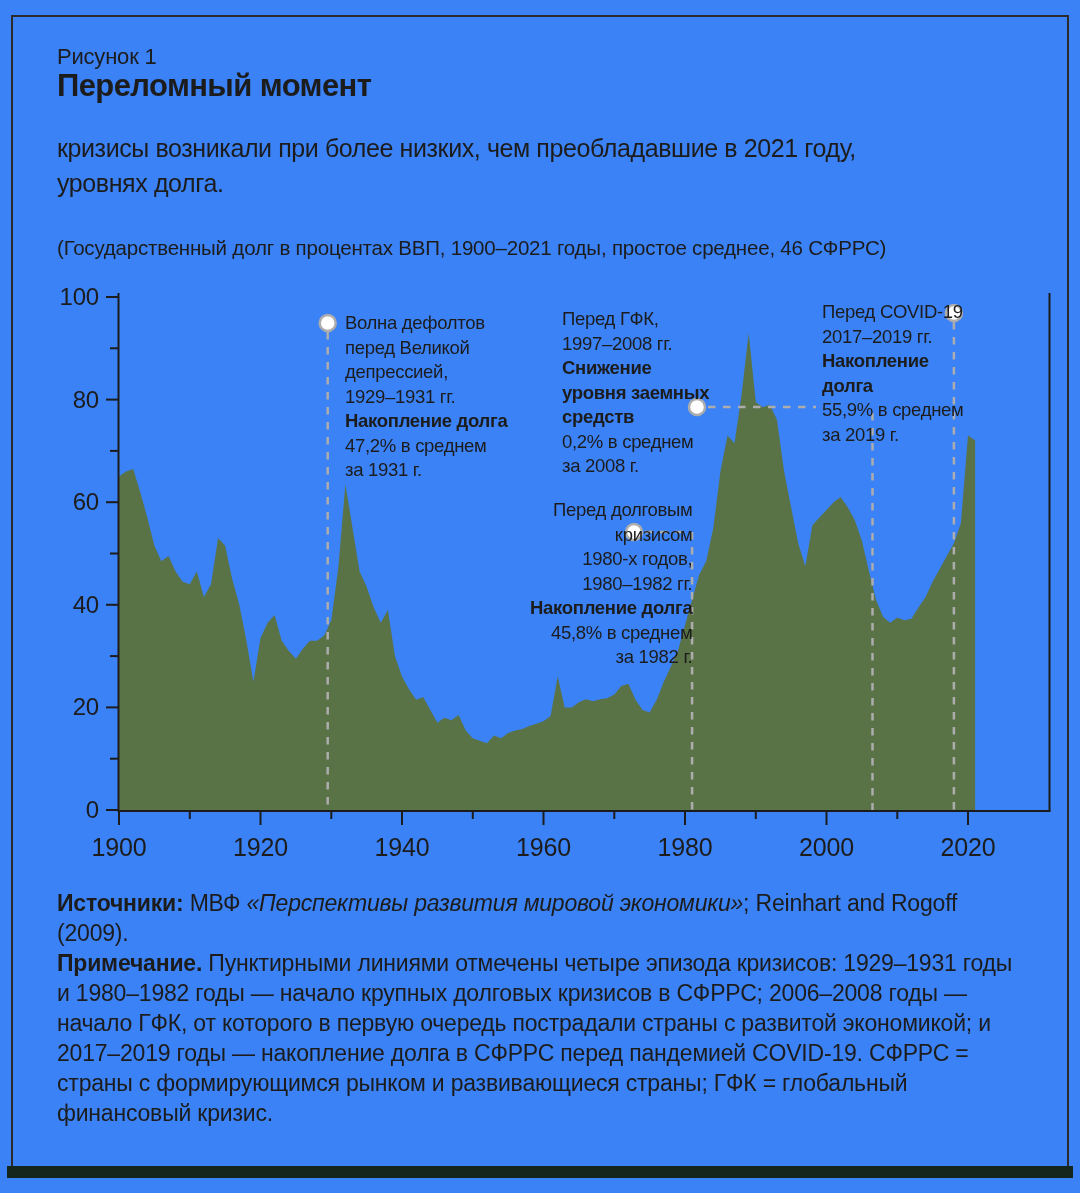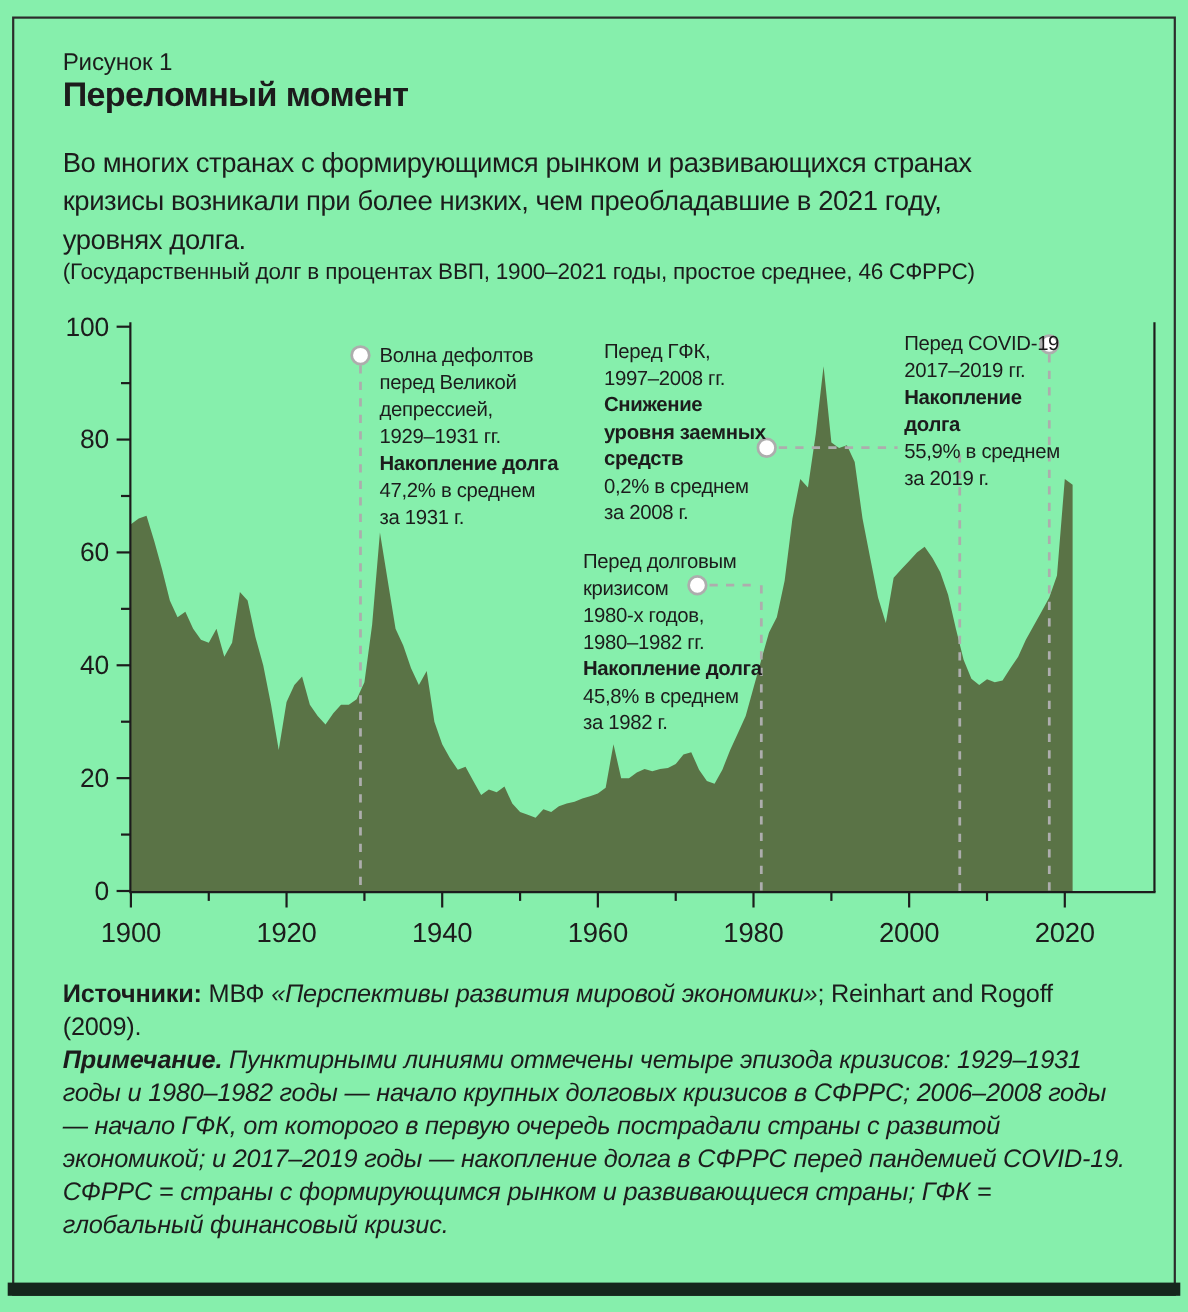--- a/index.html
+++ b/index.html
@@ -1,45 +1,44 @@
 <!DOCTYPE html>
 <html><head>
 <meta charset="utf-8">
 <style>
   html,body{margin:0;padding:0;background:#ffffff;}
   .page{
-    position:relative;width:1080px;height:1193px;background:#86efac;
+    position:relative;width:1080px;height:1193px;background:#3b82f6;
     font-family:"Liberation Sans",sans-serif;color:#1c1c1c;overflow:hidden;
     letter-spacing:-0.2px;
   }
   .frame{position:absolute;left:11px;top:15px;width:1054px;height:1159px;border:2px solid #2b2b2b;}
   .bottom-bar{position:absolute;left:7px;top:1166px;width:1066px;height:12px;background:#15261d;}
   .fig-label{position:absolute;left:57px;top:44px;font-size:22px;}
   .title{position:absolute;left:57px;top:68px;font-size:31px;font-weight:bold;letter-spacing:-0.6px;}
   .subtitle{position:absolute;left:57px;top:131px;font-size:25px;line-height:35px;letter-spacing:-0.4px;width:980px;}
   .unit-note{position:absolute;left:57px;top:236px;font-size:20.5px;}
   .chart-svg{position:absolute;left:0;top:0;width:1080px;height:1193px;}
   .ann{position:absolute;font-size:18.5px;line-height:24.5px;letter-spacing:-0.3px;white-space:nowrap;}
   .ann .b{font-weight:bold;}
   .footer{position:absolute;left:57px;top:888px;width:966px;font-size:23px;line-height:30px;letter-spacing:-0.2px;}
   .footer .src{width:920px;margin:0 0 0 0;}
-  .footer .note{margin:0;font-style:italic;}
+  .footer .note{margin:0;}
   .footer b{font-weight:bold;}
   .footer i{font-style:italic;text-align:right;}
 </style>
 </head>
 <body>
 
 <div class="page">
   <div class="frame"></div>
 
   <div class="fig-label">Рисунок 1</div>
   <div class="title">Переломный момент</div>
   <div class="subtitle">
-    <div>Во многих странах с формирующимся рынком и развивающихся странах</div>
     <div>кризисы возникали при более низких, чем преобладавшие в 2021 году,</div>
     <div>уровнях долга.</div>
   </div>
   <div class="unit-note">(Государственный долг в процентах ВВП, 1900–2021 годы, простое среднее, 46 СФРРС)</div>
 
   <svg id="chart" class="chart-svg" viewBox="0 0 1080 1193" xmlns="http://www.w3.org/2000/svg">
       <path d="M119,810L119.0,476.6L126.1,471.4L133.2,468.9L140.2,491.9L147.3,517.6L154.4,545.8L161.4,561.2L168.5,556.1L175.6,571.5L182.7,581.7L189.8,584.3L196.8,571.5L203.9,597.1L211.0,584.3L218.1,538.1L225.1,545.8L232.2,579.1L239.3,604.8L246.4,640.7L253.4,681.8L260.5,638.1L267.6,622.8L274.6,615.1L281.7,640.7L288.8,651.0L295.9,658.7L303.0,648.4L310.0,640.7L317.1,640.7L324.2,635.6L331.3,620.2L338.3,567.9L345.4,484.2L352.5,527.9L359.6,571.5L366.6,586.8L373.7,607.4L380.8,622.8L387.9,609.9L394.9,656.1L402.0,676.6L409.1,689.4L416.2,699.7L423.2,697.1L430.3,710.0L437.4,722.8L444.4,717.7L451.5,720.2L458.6,715.1L465.7,730.5L472.8,738.2L479.8,740.7L486.9,743.3L494.0,735.6L501.1,738.2L508.1,733.0L515.2,730.5L522.3,728.9L529.4,725.9L536.4,723.8L543.5,721.3L550.6,716.1L557.7,676.6L564.7,707.4L571.8,707.4L578.9,702.3L586.0,699.2L593.0,701.2L600.1,699.2L607.2,698.2L614.3,694.6L621.3,685.9L628.4,683.8L635.5,699.7L642.6,710.0L649.6,712.5L656.7,699.7L663.8,681.8L670.9,666.4L677.9,651.0L685.0,625.3L692.1,599.7L699.1,575.0L706.2,561.2L713.3,527.9L720.4,471.4L727.5,435.5L734.5,443.2L741.6,394.5L748.7,332.9L755.8,402.2L762.8,407.3L769.9,404.7L777.0,420.1L784.1,471.4L791.1,507.3L798.2,543.2L805.3,566.3L812.4,525.3L819.4,517.6L826.5,509.9L833.6,502.2L840.6,497.1L847.7,507.3L854.8,520.2L861.9,540.7L869.0,571.5L876.0,599.7L883.1,617.1L890.2,622.8L897.3,617.6L904.3,620.2L911.4,618.7L918.5,607.4L925.6,597.1L932.6,581.7L939.7,568.9L946.8,556.1L953.9,543.2L960.9,523.2L968.0,435.5L975.1,440.6L975.1,810Z" fill="#5a7346"></path>
       <line x1="327.7" y1="332" x2="327.7" y2="810" stroke="#adadad" stroke-width="2.5" stroke-dasharray="7.5 7.5"></line>
       <circle cx="327.7" cy="323" r="8" fill="#fff" stroke="#adadad" stroke-width="2.5"></circle>
       <line x1="692.1" y1="532" x2="692.1" y2="810" stroke="#adadad" stroke-width="2.5" stroke-dasharray="7.5 7.5"></line>
@@ -95,30 +94,30 @@
   <div id="annotations">
       <div class="ann" style="left: 345px; top: 311px;">
         <div>Волна дефолтов</div>
         <div>перед Великой</div>
         <div>депрессией,</div>
         <div>1929–1931 гг.</div>
         <div class="b">Накопление долга</div>
         <div>47,2% в среднем</div>
         <div>за 1931 г.</div>
       </div>
-      <div class="ann" style="left: 530px; top: 498px;">
+      <div class="ann" style="left: 530px; top: 498px; text-align: right;">
         <div>Перед долговым</div>
         <div>кризисом</div>
         <div>1980-х годов,</div>
         <div>1980–1982 гг.</div>
         <div class="b">Накопление долга</div>
         <div>45,8% в среднем</div>
         <div>за 1982 г.</div>
       </div>
-      <div class="ann" style="left: 549px; top: 307px;">
+      <div class="ann" style="left: 562px; top: 307px;">
         <div>Перед ГФК,</div>
         <div>1997–2008 гг.</div>
         <div class="b">Снижение</div>
         <div class="b">уровня заемных</div>
         <div class="b">средств</div>
         <div>0,2% в среднем</div>
         <div>за 2008 г.</div>
       </div>
       <div class="ann" style="left: 822px; top: 300px;">
         <div>Перед COVID-19</div>

